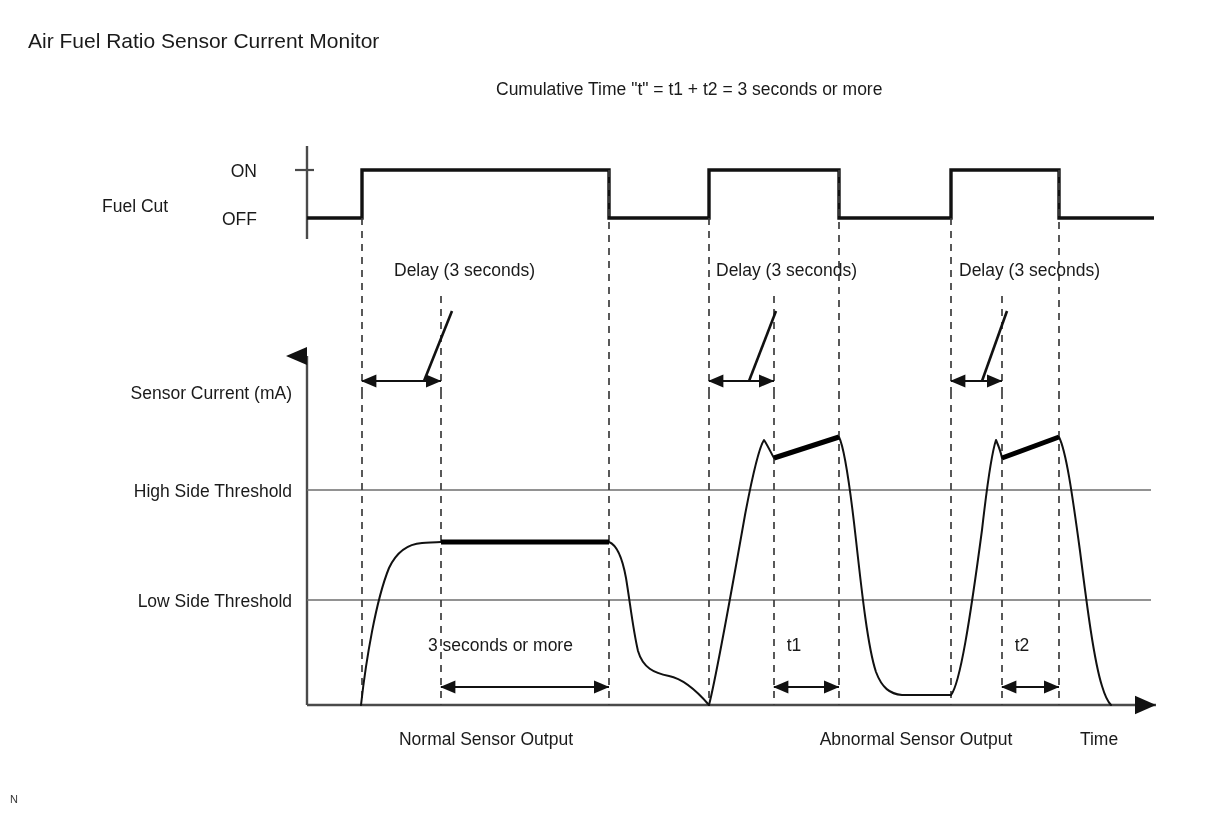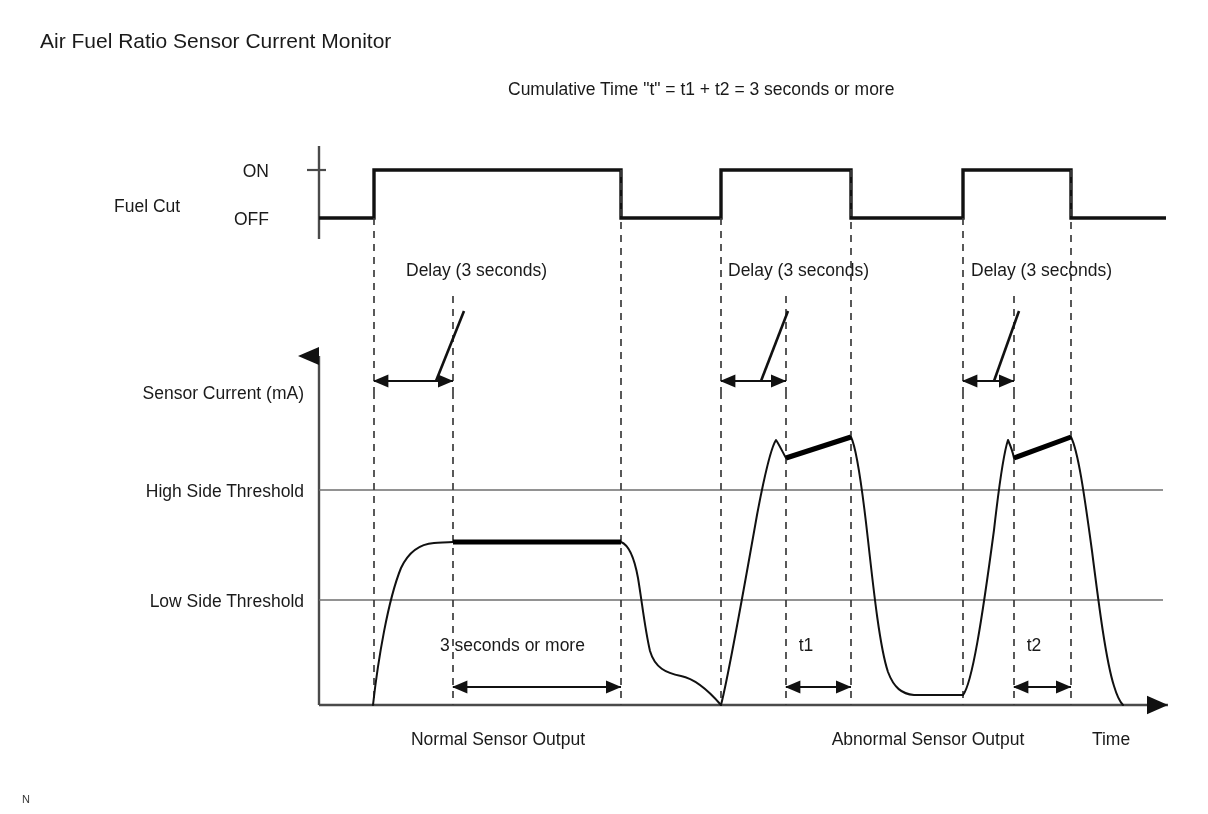--- a/index.html
+++ b/index.html
@@ -10,21 +10,21 @@
   body {
     width: 1208px;
     height: 814px;
     font-family: "Liberation Sans", sans-serif;
     color: #1a1a1a;
     position: relative;
     overflow: hidden;
   }
   #diagram-root {
     position: absolute;
-    left: 16px;
+    left: 4px;
     top: 0;
     width: 955px;
     height: 814px;
   }
   svg { display: block; }
 
   .title-text {
     font-size: 21px;
     fill: #1a1a1a;
     font-family: "Liberation Sans", sans-serif;

